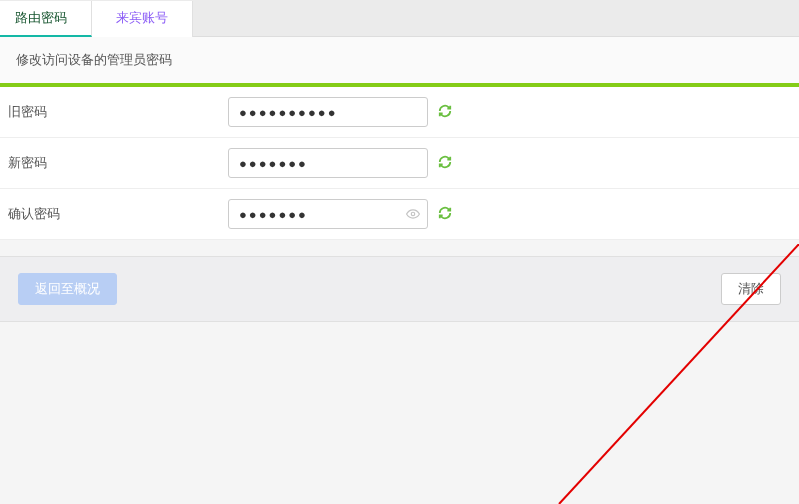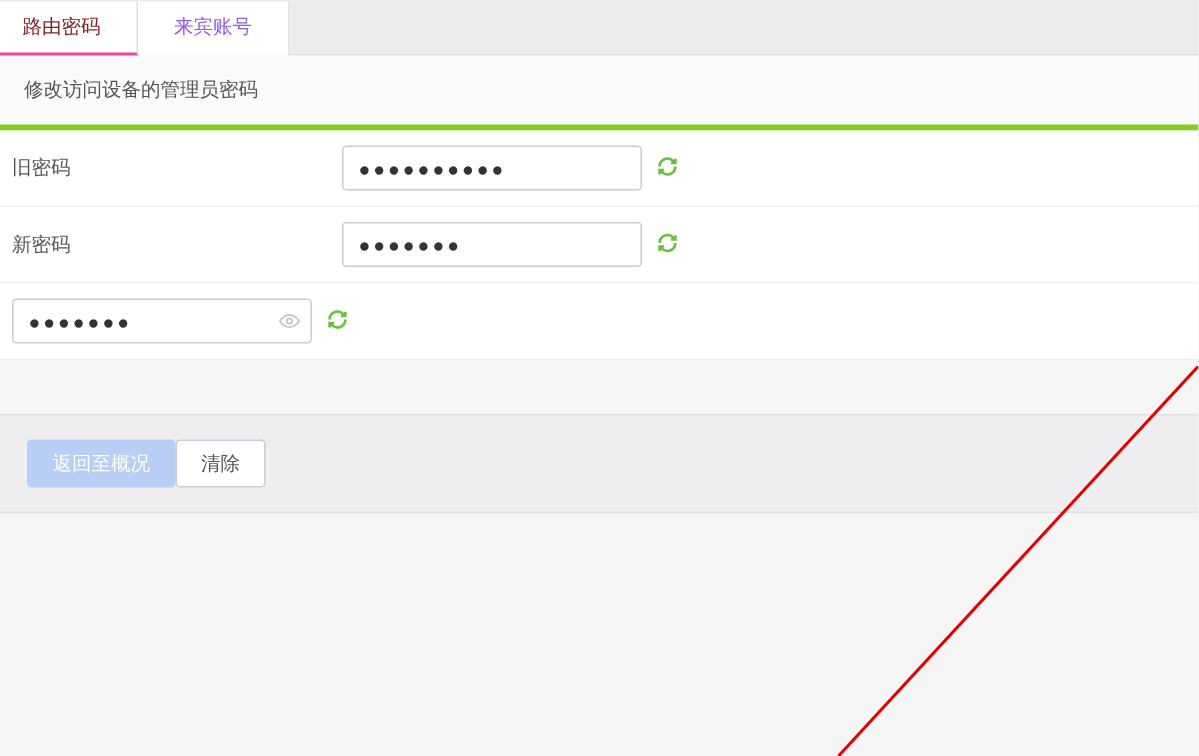--- a/index.html
+++ b/index.html
@@ -24,22 +24,22 @@
     .tab {
       padding: 8px 24px;
       cursor: pointer;
       font-size: 13px;
       background: #fff;
       border-right: 1px solid #e0e0e0;
       position: relative;
       top: 1px;
     }
     .tab.active {
-      color: #7f1d1d;
-      border-bottom: 2px solid #ec4899;
+      color: #14532d;
+      border-bottom: 2px solid #14b8a6;
       background: #fff;
       padding-left: 15px;
     }
     .tab.inactive {
       color: #8b5cf6;
       background: #fff;
     }
     .description {
       padding: 14px 16px;
       font-size: 13px;
@@ -89,26 +89,26 @@
       opacity: 0.5;
     }
     .refresh-icon {
       margin-left: 10px;
       width: 14px;
       height: 14px;
       color: #6abf40;
     }
     .button-bar {
       display: flex;
-      justify-content: flex-start;
+      justify-content: space-between;
       align-items: center;
       padding: 16px 18px;
       background: #eeeef0;
       border-top: 1px solid #e0e0e0;
-      margin-top: 36px;
+      margin-top: 16px;
       border-bottom: 1px solid #e0e0e0;
     }
     .btn {
       padding: 6px 16px;
       font-size: 13px;
       border-radius: 3px;
       cursor: pointer;
     }
     .btn-primary {
       background: #b8cef4;
@@ -163,20 +163,21 @@
     <span>
       <svg class="refresh-icon" viewBox="0 0 24 24" fill="none" stroke="#6abf40" stroke-width="3">
         <path d="M3 12a9 9 0 0 1 15-6.7L21 8M21 3v5h-5"></path>
         <path d="M21 12a9 9 0 0 1-15 6.7L3 16M3 21v-5h5"></path>
       </svg>
     </span>
   </div>
 </div>
 
 <div class="form-row">
+  <div class="row-label">确认密码</div>
   <div class="input-wrap">
     <div class="input-box">
       <input class="pw-input" type="text" value="●●●●●●●" style="">
       <span>
         <svg class="eye-icon" viewBox="0 0 24 24" fill="none" stroke="#888" stroke-width="2">
           <path d="M1 12s4-7 11-7 11 7 11 7-4 7-11 7S1 12 1 12z"></path>
           <circle cx="12" cy="12" r="3"></circle>
         </svg>
       </span>
     </div>

